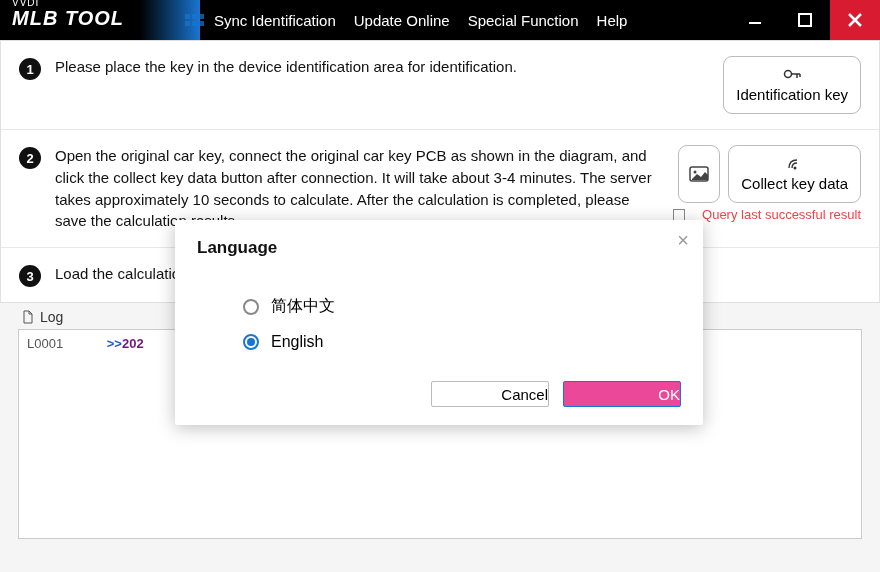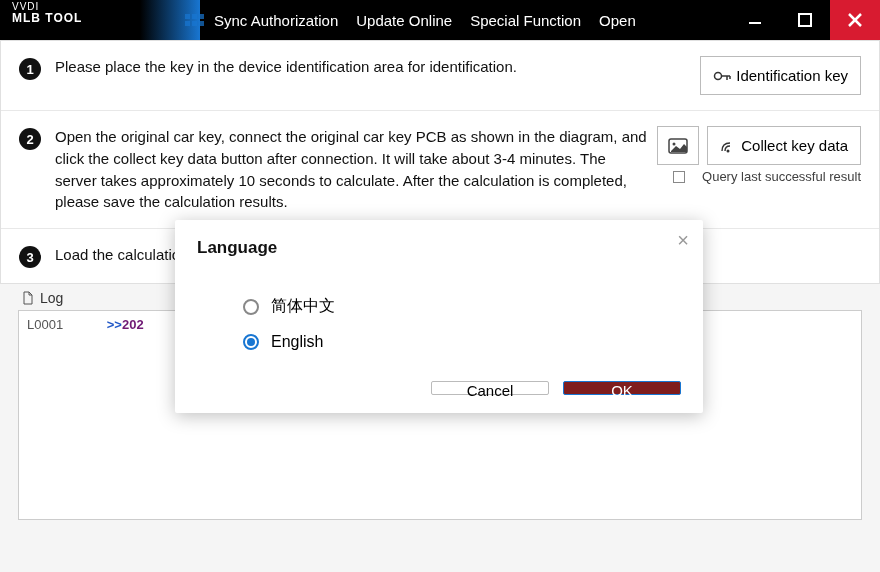--- a/index.html
+++ b/index.html
@@ -8,41 +8,41 @@
     
     .titlebar { display:flex; align-items:center; background:#000; color:#fff; height:40px; }
     .logo-wrap { display:flex; align-items:center; padding:0 8px 14px 12px; height:100%;
                  background:linear-gradient(to right,#000 70%,#1876d2);
                  min-width:200px; position:relative; }
     .logo-pixels { position:absolute; right:-6px; top:0; bottom:0; width:22px;
                    display:flex; flex-wrap:wrap; align-content:center; }
     .logo-pixels span { width:5px; height:5px; background:#1876d2; margin:1px; opacity:.7; }
     .logo-text { line-height:1; }
     .logo-top { font-size:10px; letter-spacing:1px; color:#fff; }
-    .logo-bottom { font-size:12px; font-weight:bold; letter-spacing:1px; }
+    .logo-bottom { font-size:20px; font-weight:bold; letter-spacing:1px; font-style:italic; }
     .menu { display:flex; gap:18px; padding-left:14px; font-size:15px; }
     .menu span { cursor:pointer; }
     .spacer { flex:1; }
     .winbtn { width:50px; height:40px; display:flex; align-items:center; justify-content:center; cursor:pointer; }
     .close-btn { background:#d81b30; }
 
     
     .content { background:#fff; border:1px solid #e0e0e0; margin:0; }
     .step-row { display:flex; padding:15px 18px; border-bottom:1px solid #e8e8e8; align-items:flex-start; }
     .step-row:last-child { border-bottom:none; }
     .step-num { width:22px; height:22px; border-radius:50%; background:#111; color:#fff;
                 display:flex; align-items:center; justify-content:center; font-size:13px;
                 font-weight:bold; margin-right:14px; margin-top:2px; flex-shrink:0; }
     .step-text { font-size:15px; color:#111; flex:1; line-height:1.45; padding-right:10px; }
     .actions { display:flex; flex-direction:column; align-items:flex-end; gap:4px; }
     .action-row { display:flex; gap:8px; }
-    .btn { border:1px solid #bbb; background:#fff; border-radius:0; padding:10px 12px;
-           font-size:15px; display:flex; align-items:center; gap:5px; cursor:pointer; white-space:nowrap; }
+    .btn { border:1px solid #bbb; background:#fff; border-radius:9px; padding:10px 12px;
+           font-size:15px; display:flex; align-items:center; gap:5px; cursor:pointer; white-space:nowrap;flex-direction:column; }
     .icon-btn { width:42px; justify-content:center; padding:10px 0; }
-    .chk-row { font-size:13px; color:#404040; display:flex; align-items:center; gap:17px; }
+    .chk-row { font-size:13px; color:#ef4444; display:flex; align-items:center; gap:17px; }
     .chk-box { width:12px; height:12px; border:1px solid #888; display:inline-block; }
 
     
     .log-section { padding:0 18px 10px; }
     .log-header { font-size:14px; color:#333; padding:6px 4px 4px; display:flex; align-items:center; gap:6px; }
     .log-body { border:1px solid #ccc; background:#fff; height:210px; padding:6px 8px;
                 font-family:'Courier New',monospace; font-size:13px; overflow:auto; }
     .log-line .ln { color:#555; }
     .log-line .arrow { color:#2258c7; margin-left:40px; font-weight:bold; }
     .log-line .ts { color:#701a75; font-weight:bold; }
@@ -51,23 +51,23 @@
     .modal { position:absolute; left:175px; top:220px; width:528px; background:#fff;
              box-shadow:0 3px 18px rgba(0,0,0,.25); border-radius:2px; padding:18px 22px 18px; }
     .modal-close { position:absolute; right:14px; top:10px; color:#999; font-size:20px; cursor:pointer; line-height:1; }
     .modal-title { font-size:17px; font-weight:bold; color:#111; margin-bottom:30px; }
     .radio-opt { display:flex; align-items:center; gap:12px; padding:8px 0 8px 46px; font-size:16px; }
     .radio { width:16px; height:16px; border-radius:50%; border:2px solid #888;
              display:flex; align-items:center; justify-content:center; }
     .radio.sel { border-color:#1876d2; }
     .radio.sel::after { content:''; width:8px; height:8px; background:#1876d2; border-radius:50%; }
     .modal-actions { display:flex; justify-content:flex-end; gap:14px; margin-top:22px; }
-    .mbtn { width:118px; height:14px; font-size:15px; border-radius:2px; cursor:pointer; }
+    .mbtn { width:118px; height:26px; font-size:15px; border-radius:2px; cursor:pointer;text-align:right; }
     .mbtn.cancel { background:#fff; border:1px solid #bbb; }
-    .mbtn.ok { background:#7f1d1d; border:1px solid #1876d2; color:#fff; }
+    .mbtn.ok { background:#ec4899; border:1px solid #1876d2; color:#fff; }
 
     svg { display:block; }
   </style>
 </head>
 <body>
 
 <div class="titlebar">
   <div class="logo-wrap">
     <div class="logo-text">
       <div class="logo-top">VVDI</div>
@@ -76,24 +76,24 @@
     <div class="logo-pixels">
         <span></span>
         <span></span>
         <span></span>
         <span></span>
         <span></span>
         <span></span>
       </div>
   </div>
   <div class="menu">
-    <span>Sync Authorization</span>
+    <span>Sync Identification</span>
     <span>Update Online</span>
     <span>Special Function</span>
-    <span>Open</span>
+    <span>Help</span>
   </div>
   <div class="spacer"></div>
   <div class="winbtn">
     <svg width="14" height="14">
         <line x1="1" y1="10" x2="13" y2="10" stroke="#fff" stroke-width="2"></line>
       </svg>
   </div>
   <div class="winbtn">
     <svg width="14" height="14">
         <rect x="1" y="1" width="12" height="12" fill="none" stroke="#fff" stroke-width="2"></rect>

